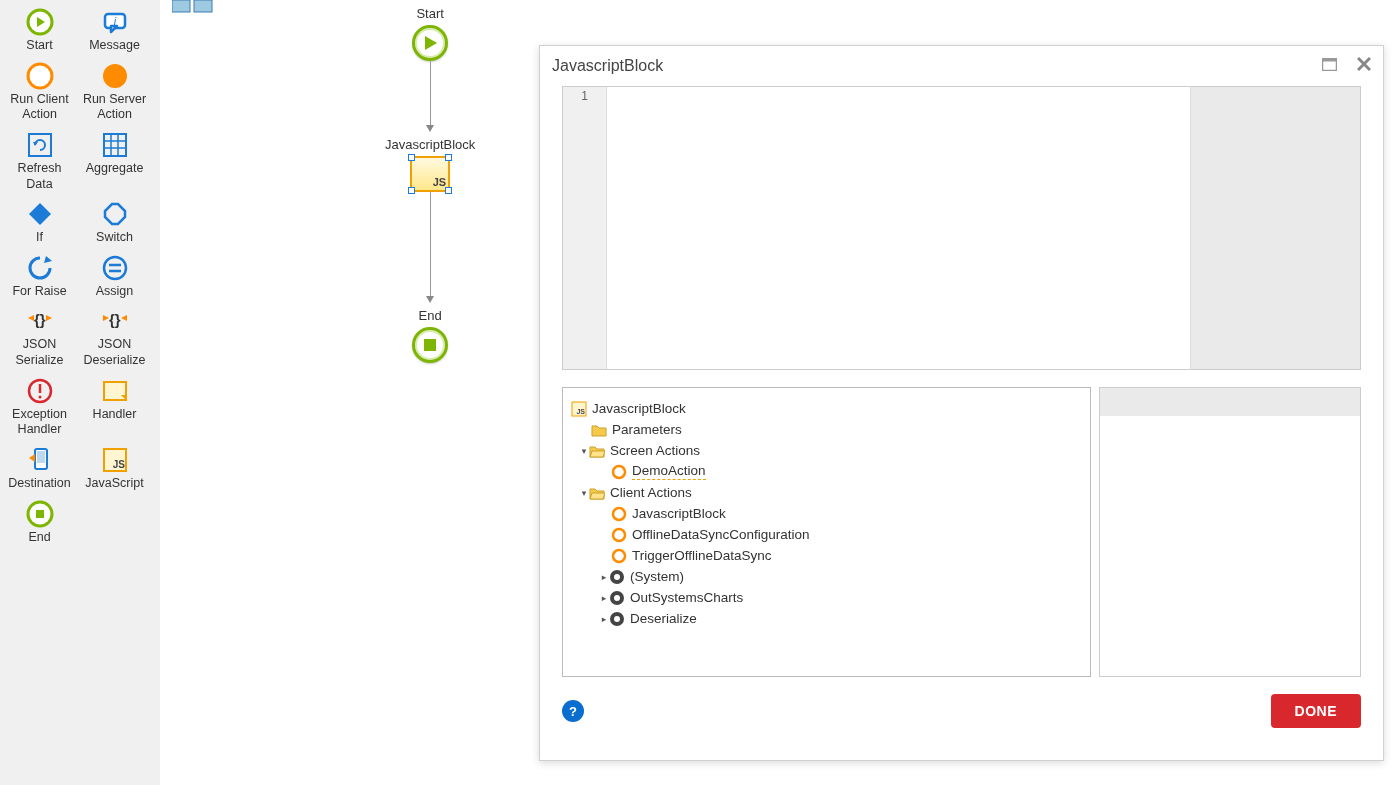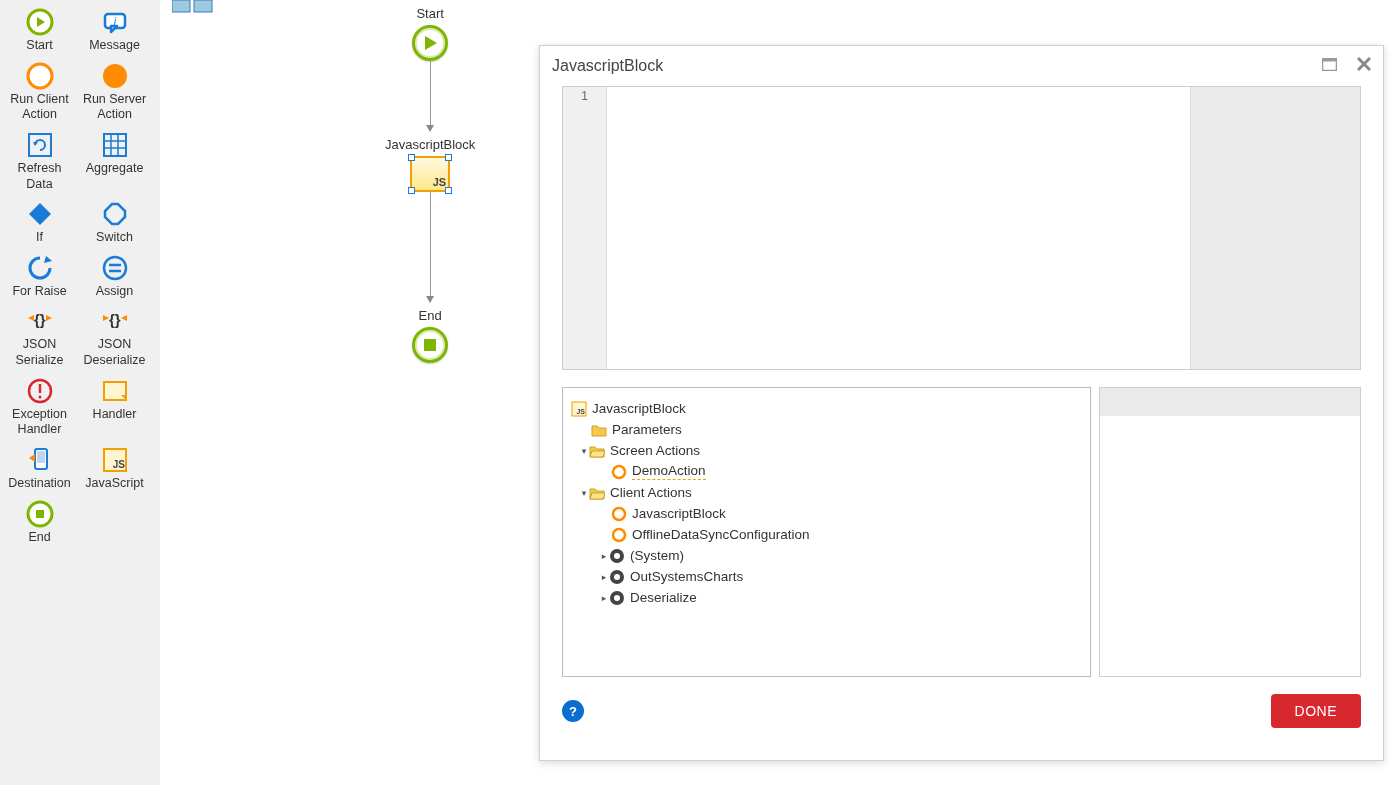--- a/index.html
+++ b/index.html
@@ -39,21 +39,21 @@
 .props-panel{width:262px;border:1px solid #ccc;background:#fff;}
 .props-head{height:28px;background:#eaeaea;}
 .tree-row{display:flex;align-items:center;height:21px;font-size:13.5px;color:#333;cursor:pointer;}
 .tree-row .chev{width:10px;display:inline-flex;justify-content:center;font-size:9px;color:#555;}
 .tree-row .ind{display:inline-block;}
 .tree-icon{width:16px;height:16px;margin-right:5px;display:inline-flex;align-items:center;justify-content:center;}
 .tree-text{white-space:nowrap;}
 .underline-wavy{border-bottom:1px dashed #f0a000;padding-bottom:1px;}
 .dialog-footer{display:flex;align-items:center;margin-top:17px;}
 .help-btn{width:22px;height:22px;border-radius:50%;background:#0a6ed1;color:#fff;font-size:13px;font-weight:bold;display:flex;align-items:center;justify-content:center;cursor:pointer;}
-.done-btn{margin-left:auto;background:#d9272e;color:#fff;border:none;padding:9px 24px;border-radius:4px;font-size:14px;font-weight:400;letter-spacing:.5px;cursor:pointer;}
+.done-btn{margin-left:auto;background:#d9272e;color:#fff;border:none;padding:9px 24px;border-radius:4px;font-size:14px;font-weight:700;letter-spacing:.5px;cursor:pointer;}
 </style>
 </head>
 <body>
 
 <div class="toolbox">
   <div class="tool">
     <span class="tool-icon">
       <svg width="28" height="28">
           <circle cx="14" cy="14" r="12" fill="#fff" stroke="#7db500" stroke-width="3"></circle>
           <polygon points="11,9 11,19 19,14" fill="#7db500"></polygon>
@@ -339,20 +339,29 @@
         <div class="tree-row">
           <span class="ind" style="width:40px"></span>
           <span class="tree-icon">
               <svg width="16" height="16">
                 <circle cx="8" cy="8" r="6" fill="#fff" stroke="#ff8c00" stroke-width="2.5"></circle>
               </svg>
             </span>
           <span class="tree-text">OfflineDataSyncConfiguration</span>
         </div>
         <div class="tree-row">
+          <span class="ind" style="width:40px"></span>
+          <span class="tree-icon">
+              <svg width="16" height="16">
+                <circle cx="8" cy="8" r="6" fill="#fff" stroke="#ff8c00" stroke-width="2.5"></circle>
+              </svg>
+            </span>
+          <span class="tree-text">TriggerOfflineDataSync</span>
+        </div>
+        <div class="tree-row">
           <span class="ind" style="width:28px"></span>
           <span class="chev">▸</span>
           <span class="tree-icon">
               <svg width="16" height="16">
                 <circle cx="8" cy="8" r="7" fill="#444"></circle>
                 <circle cx="8" cy="8" r="3" fill="#fff"></circle>
               </svg>
             </span>
           <span class="tree-text">(System)</span>
         </div>

